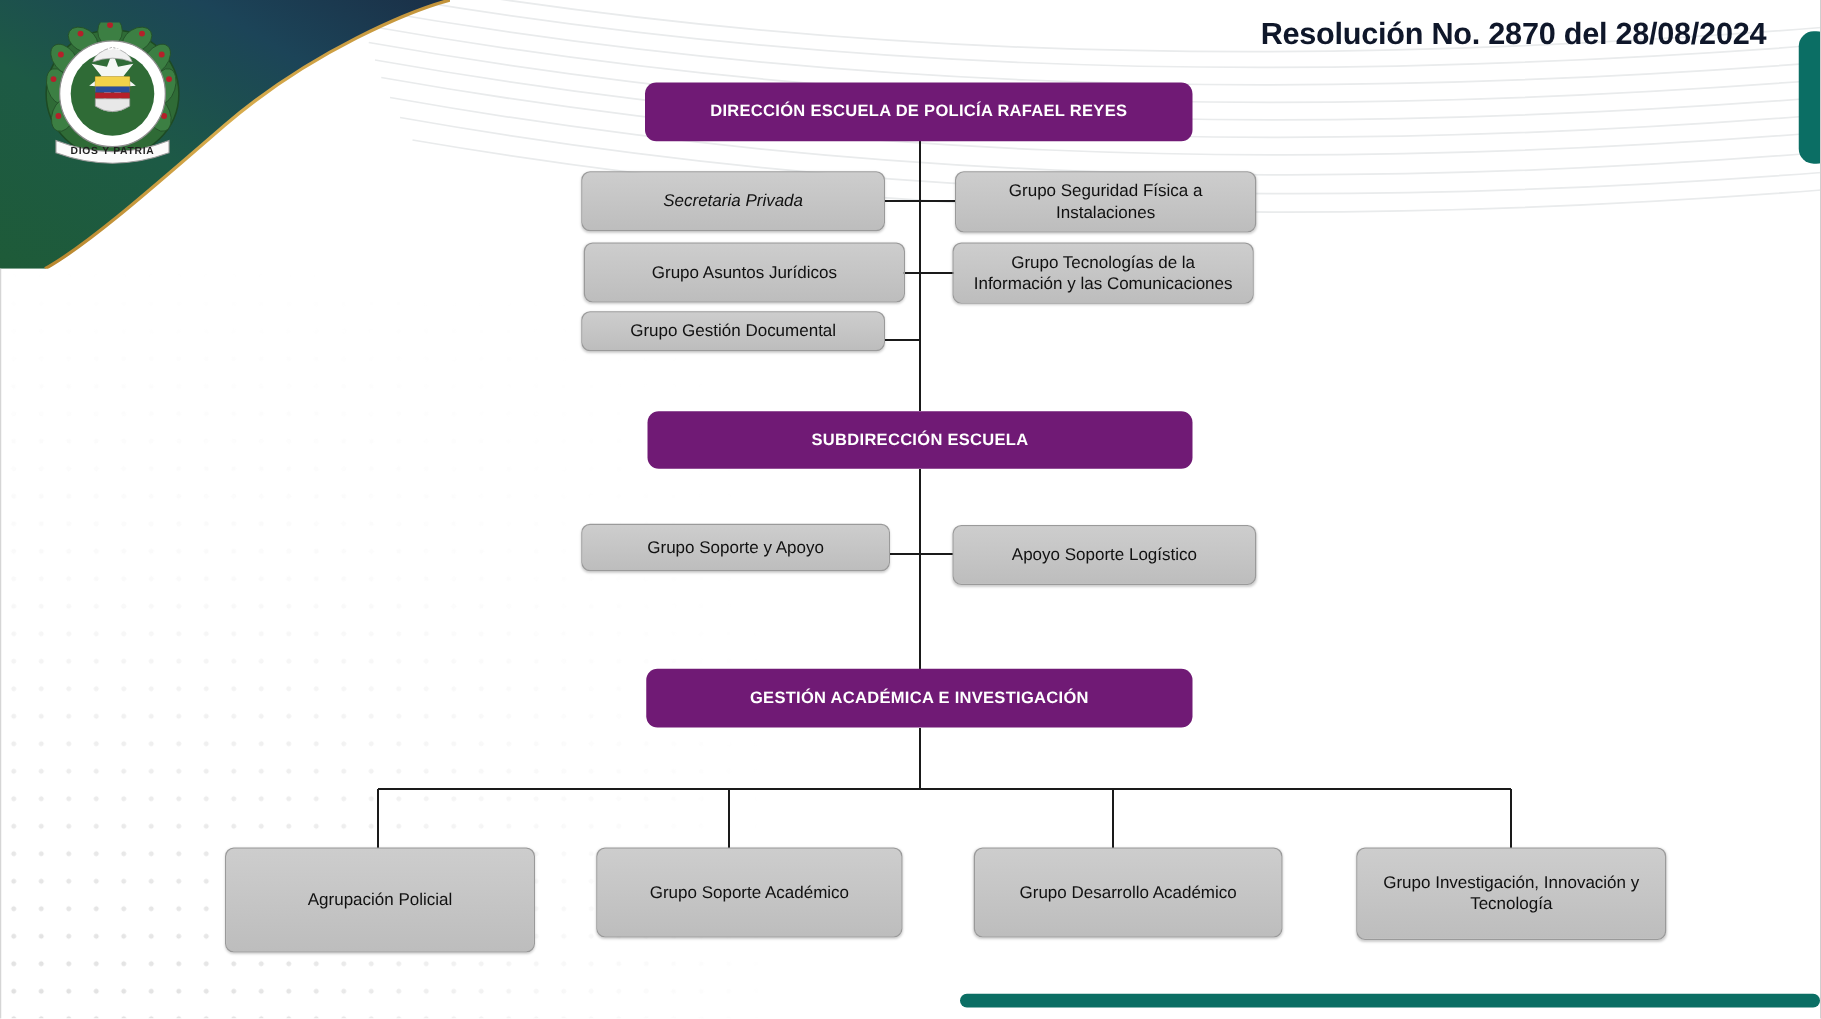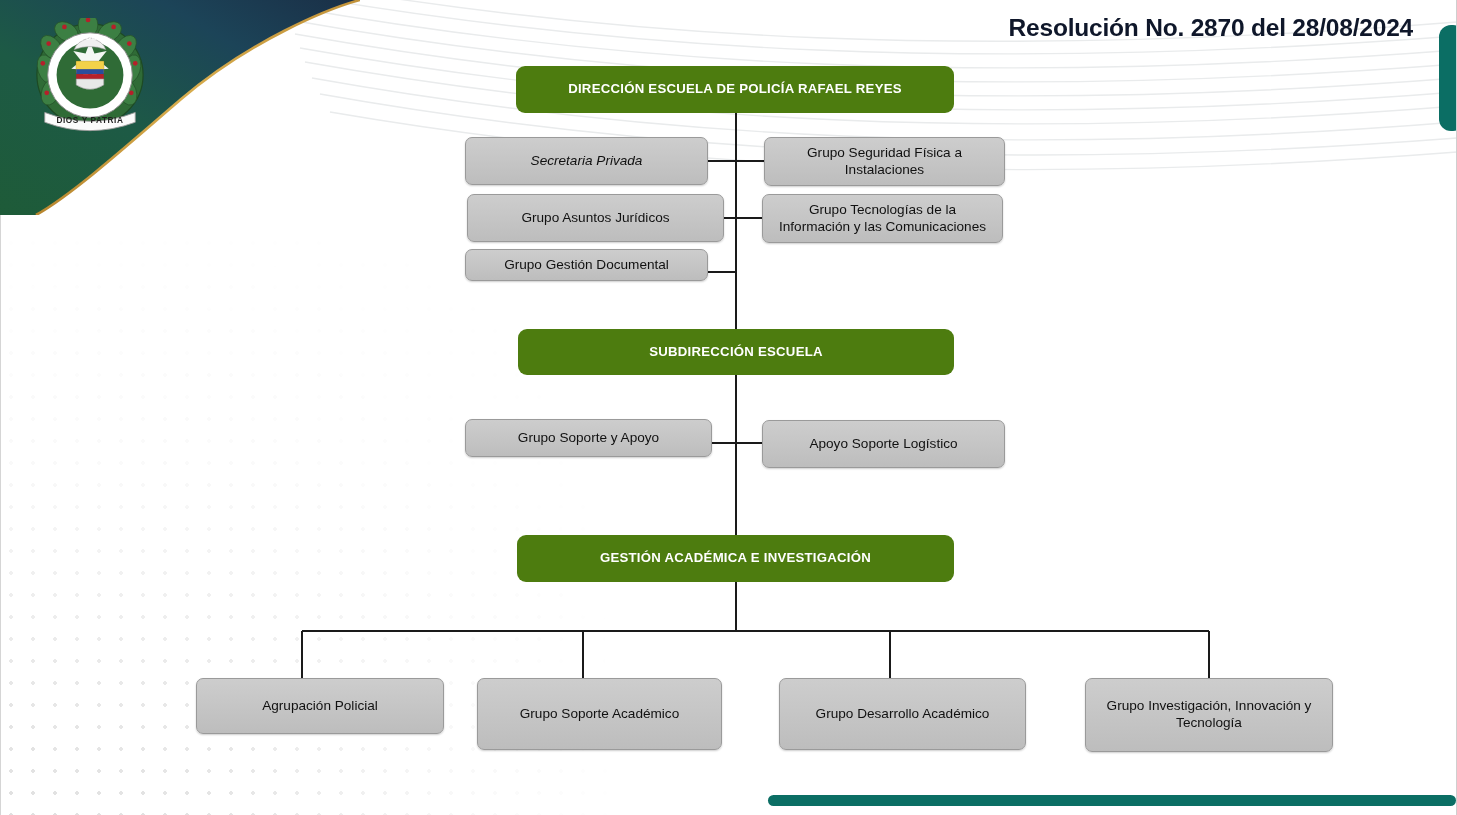--- a/index.html
+++ b/index.html
@@ -99,21 +99,21 @@
   .node {
     position: absolute;
     box-sizing: border-box;
     display: flex;
     align-items: center;
     justify-content: center;
     text-align: center;
     line-height: 1.22;
   }
   .node-primary {
-    background: #4d7c0f;
+    background: #701a75;
     color: #ffffff;
     border-radius: 9px;
     font-size: 13.2px;
     font-weight: bold;
     letter-spacing: .25px;
   }
   .node-unit {
     background: linear-gradient(to bottom, #cdcdcd 0%, #c6c6c6 45%, #bdbdbd 100%);
     color: #111111;
     border: 1px solid #9a9a9a;
@@ -265,19 +265,19 @@
     <div class="node node-unit" style="left:764px; top:137px; width:241px; height:49px;">Grupo Seguridad Física a Instalaciones</div>
     <div class="node node-unit" style="left:762px; top:194px; width:241px; height:49px;">Grupo Tecnologías de la Información y las Comunicaciones</div>
 
     <div class="node node-primary" style="left:518px; top:329px; width:436px; height:46px;">SUBDIRECCIÓN ESCUELA</div>
 
     <div class="node node-unit" style="left:465px; top:419px; width:247px; height:38px;">Grupo Soporte y Apoyo</div>
     <div class="node node-unit" style="left:762px; top:420px; width:243px; height:48px;">Apoyo Soporte Logístico</div>
 
     <div class="node node-primary" style="left:517px; top:535px; width:437px; height:47px;">GESTIÓN ACADÉMICA E INVESTIGACIÓN</div>
 
-    <div class="node node-unit" style="left:196px; top:678px; width:248px; height:56px;">Agrupación Policial</div>
+    <div class="node node-unit" style="left:180px; top:678px; width:248px; height:84px;">Agrupación Policial</div>
     <div class="node node-unit" style="left:477px; top:678px; width:245px; height:72px;">Grupo Soporte Académico</div>
     <div class="node node-unit" style="left:779px; top:678px; width:247px; height:72px;">Grupo Desarrollo Académico</div>
     <div class="node node-unit" style="left:1085px; top:678px; width:248px; height:74px;">Grupo Investigación, Innovación y Tecnología</div>
 
   </div>
 </div>
 
 </body></html>

